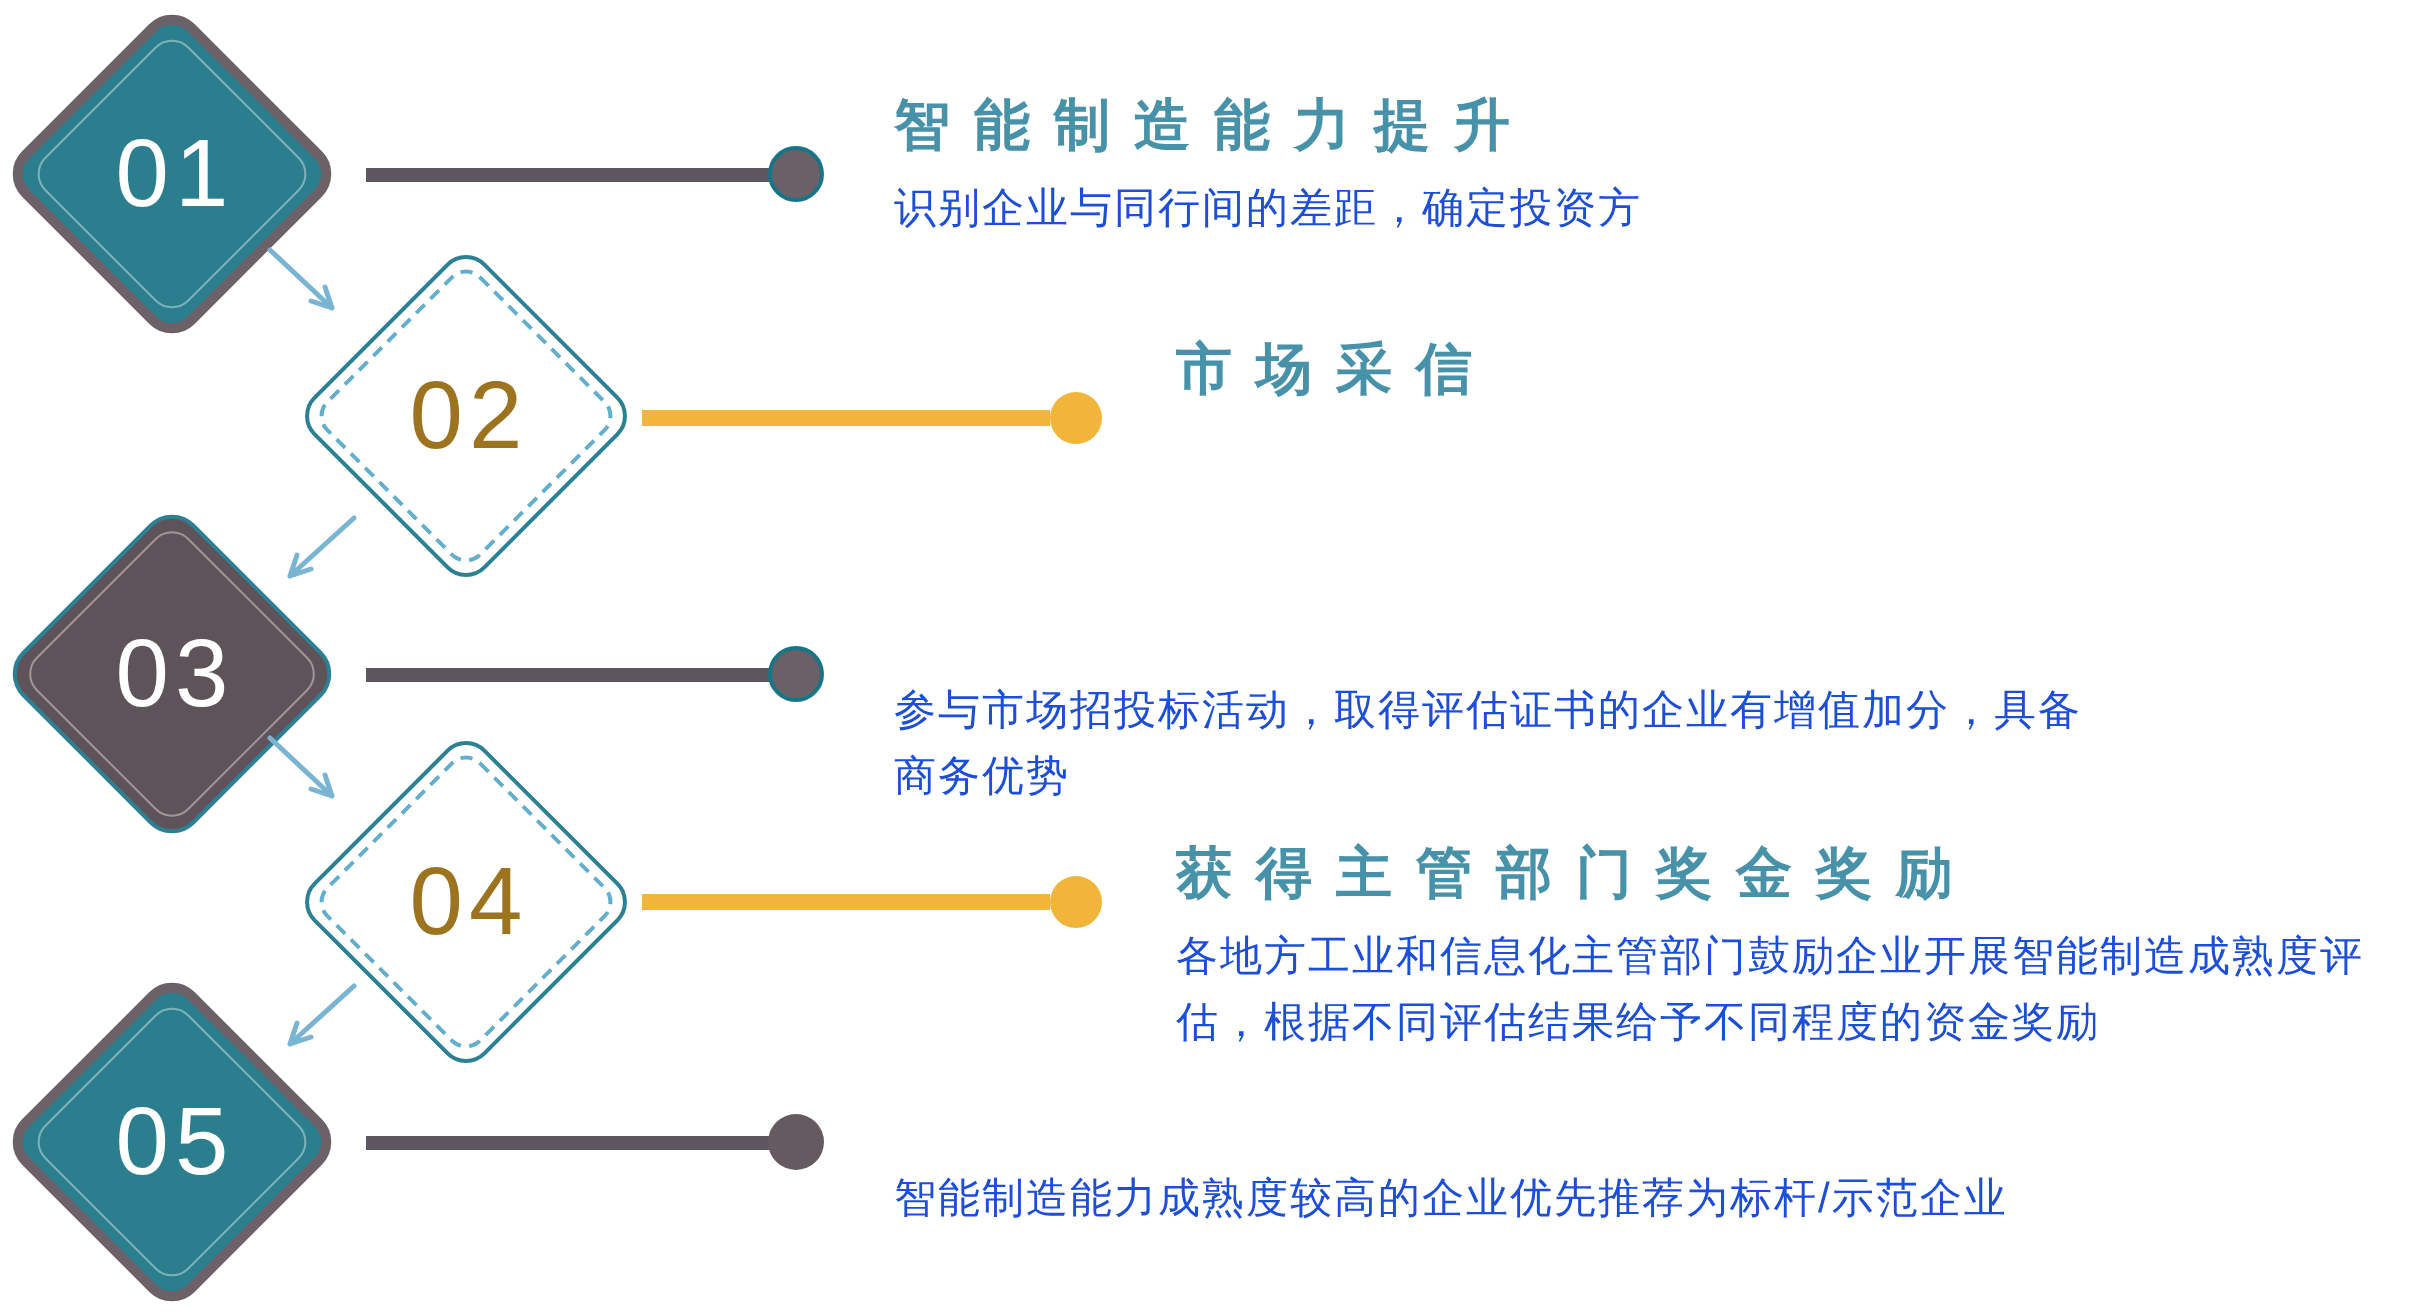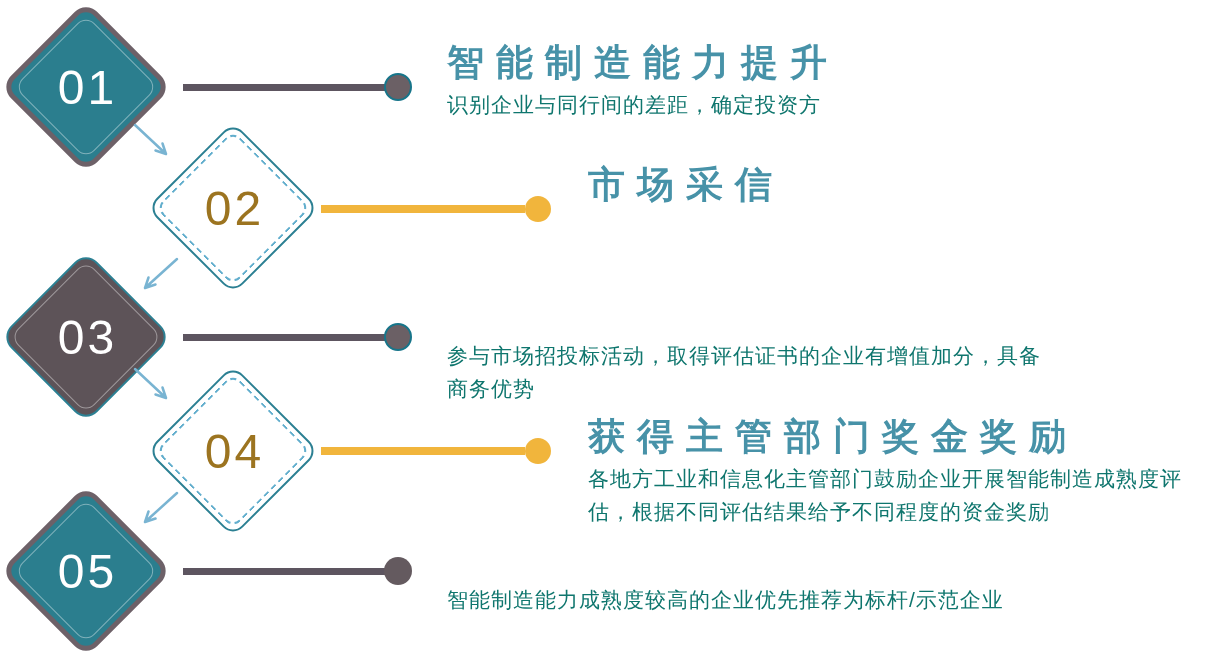--- a/index.html
+++ b/index.html
@@ -99,29 +99,29 @@
     stroke-width: 2.5;
     fill: none;
     stroke-linecap: round;
     stroke-linejoin: round;
   }
 
   
   .step-title {
     position: absolute;
     color: #4792a8;
-    font-size: 37px;
+    font-size: 28px;
     font-weight: 700;
     letter-spacing: 12px;
     line-height: 34px;
     white-space: nowrap;
   }
   .step-desc {
     position: absolute;
-    color: #0f766e;
+    color: #1d4ed8;
     font-size: 21px;
     letter-spacing: 1px;
     line-height: 33px;
     white-space: pre-line;
   }
 </style>
 </head>
 <body>
 
 <div class="canvas">

